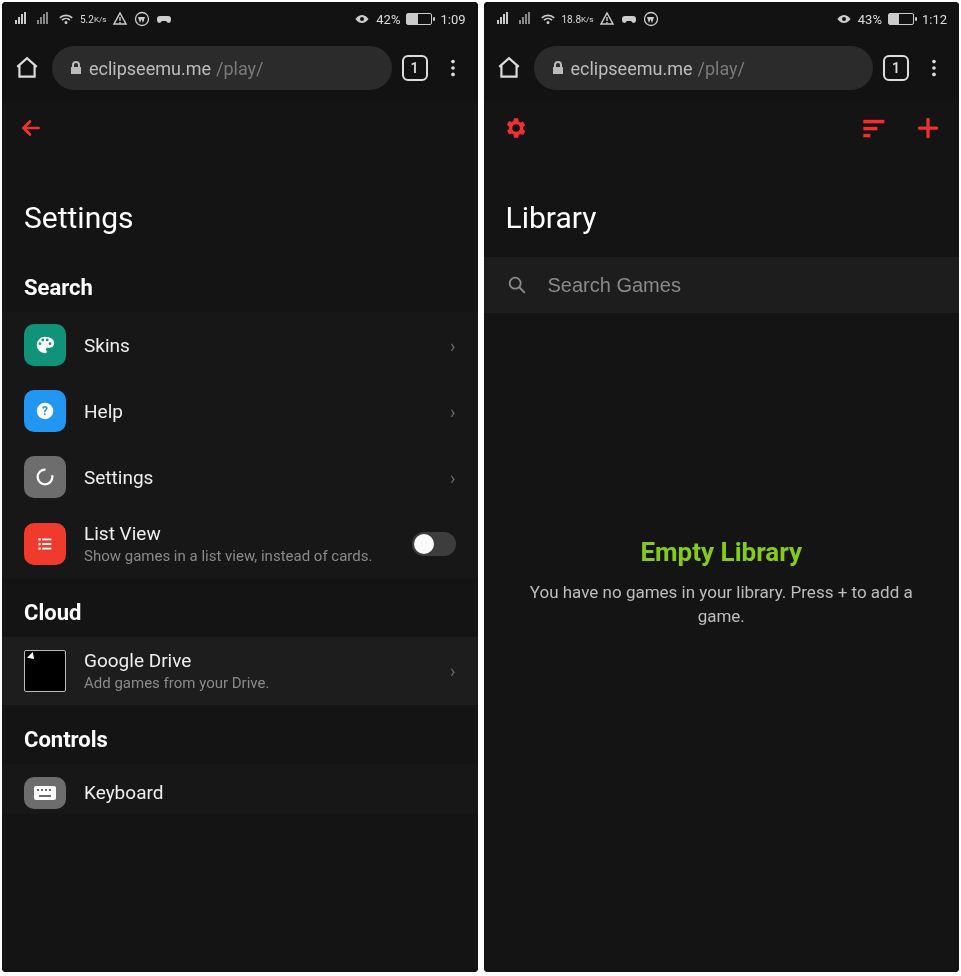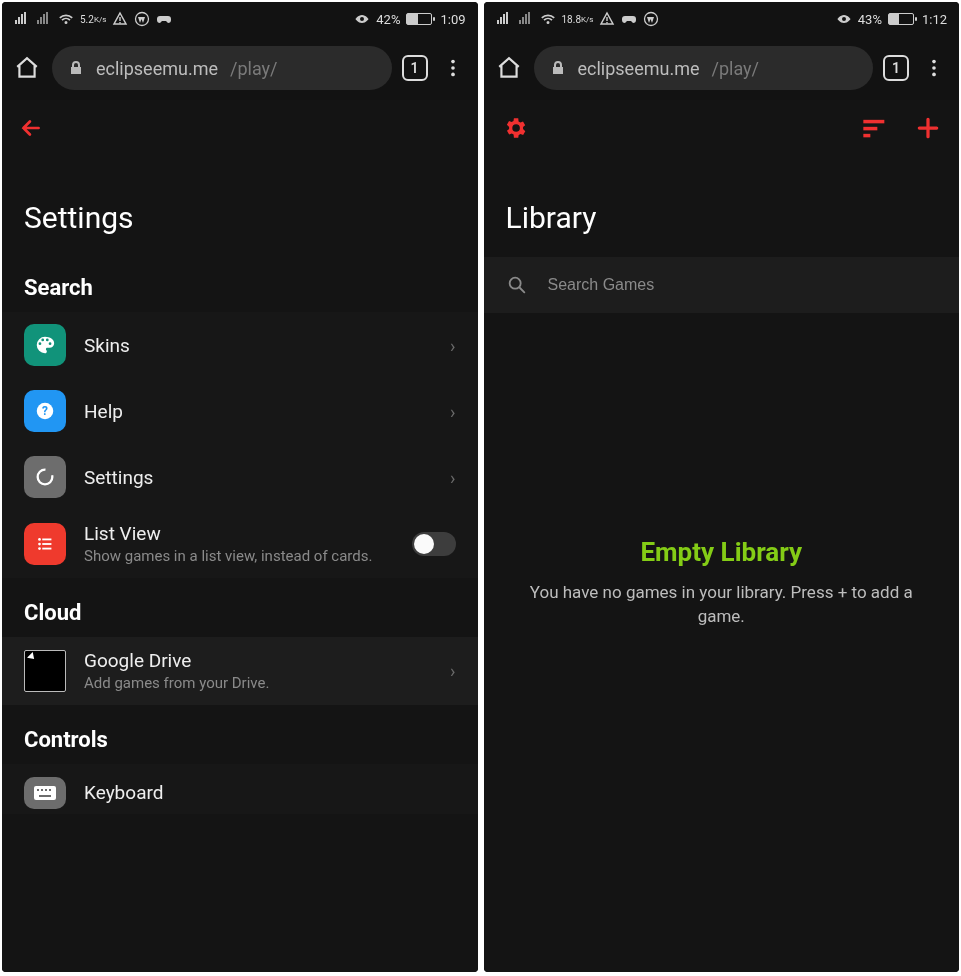--- a/index.html
+++ b/index.html
@@ -57,21 +57,21 @@
     background: #121212;
   }
   .urlbar {
     flex: 1;
     height: 44px;
     background: #2b2b2b;
     border-radius: 22px;
     display: flex;
     align-items: center;
     padding: 0 16px;
-    gap: 12px;
+    gap: 5px;
     color: #bdbdbd;
     font-size: 18px;
     overflow: hidden;
     white-space: nowrap;
   }
   .url-pale { color: #7a7a7a; }
   .tabcount {
     width: 26px; height: 26px;
     border: 2.5px solid #ddd;
     border-radius: 6px;
@@ -130,21 +130,21 @@
 
   .searchbar {
     margin: 4px 0 0 0;
     height:56px;
     background:#1d1d1d;
     display:flex; align-items:center; gap:20px;
     padding: 0 22px;
   }
   .searchbar input {
     background:transparent; border:none; outline:none;
-    color:#e5e5e5; font-size:16px; flex:1;
+    color:#e5e5e5; font-size:20px; flex:1;
   }
   .searchbar input::placeholder { color:#8a8a8a; }
 
   .empty-state {
     flex:1; display:flex; flex-direction:column; align-items:center; justify-content:center;
     padding: 0 26px 120px;
     text-align:center;
     gap:14px;
   }
   .empty-state .heading { font-size:26px; font-weight:700; color:#84cc16; }

